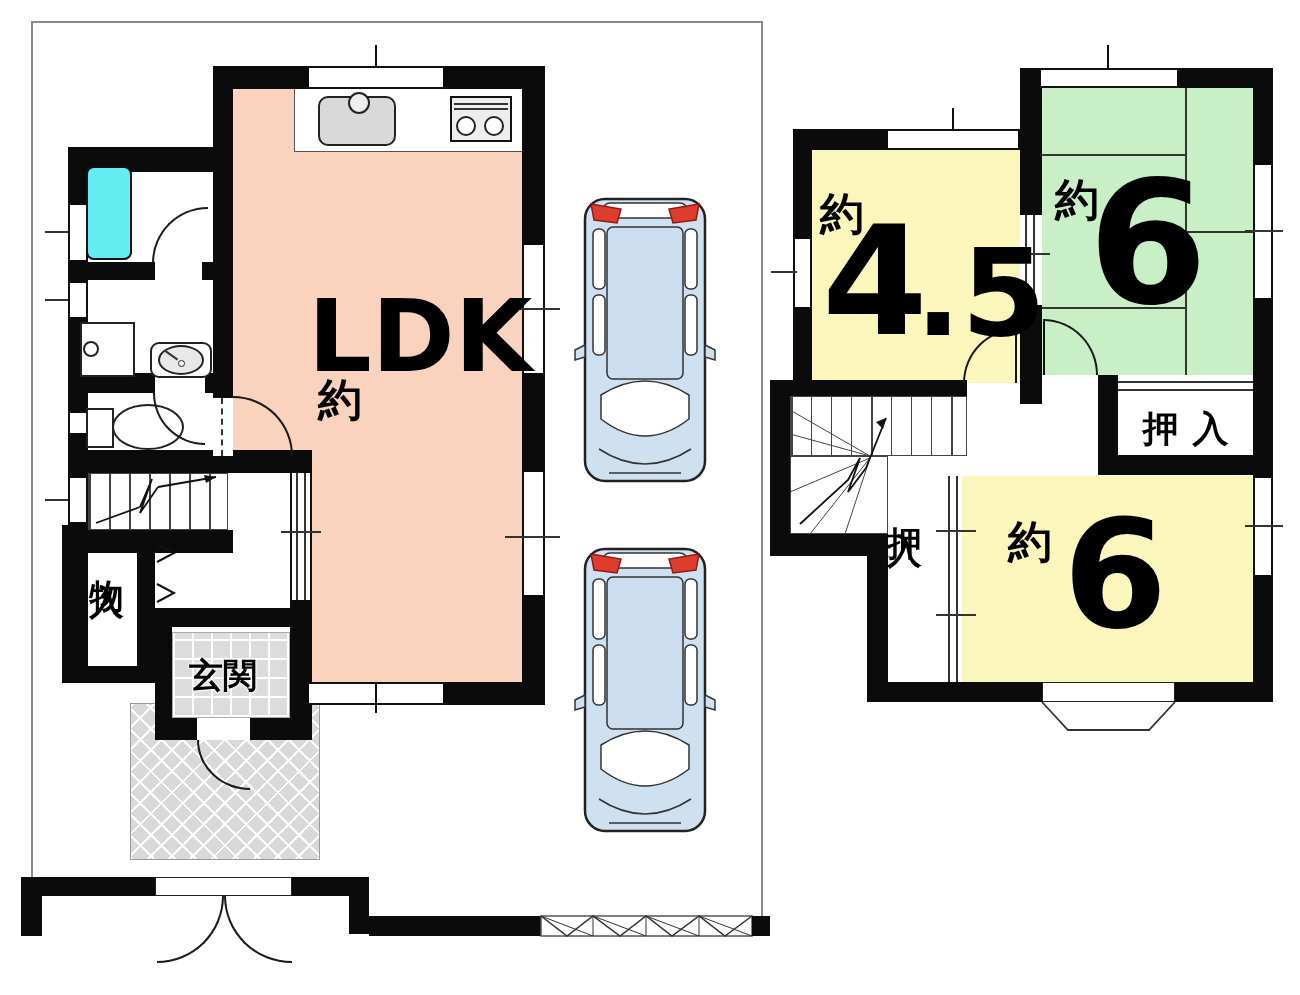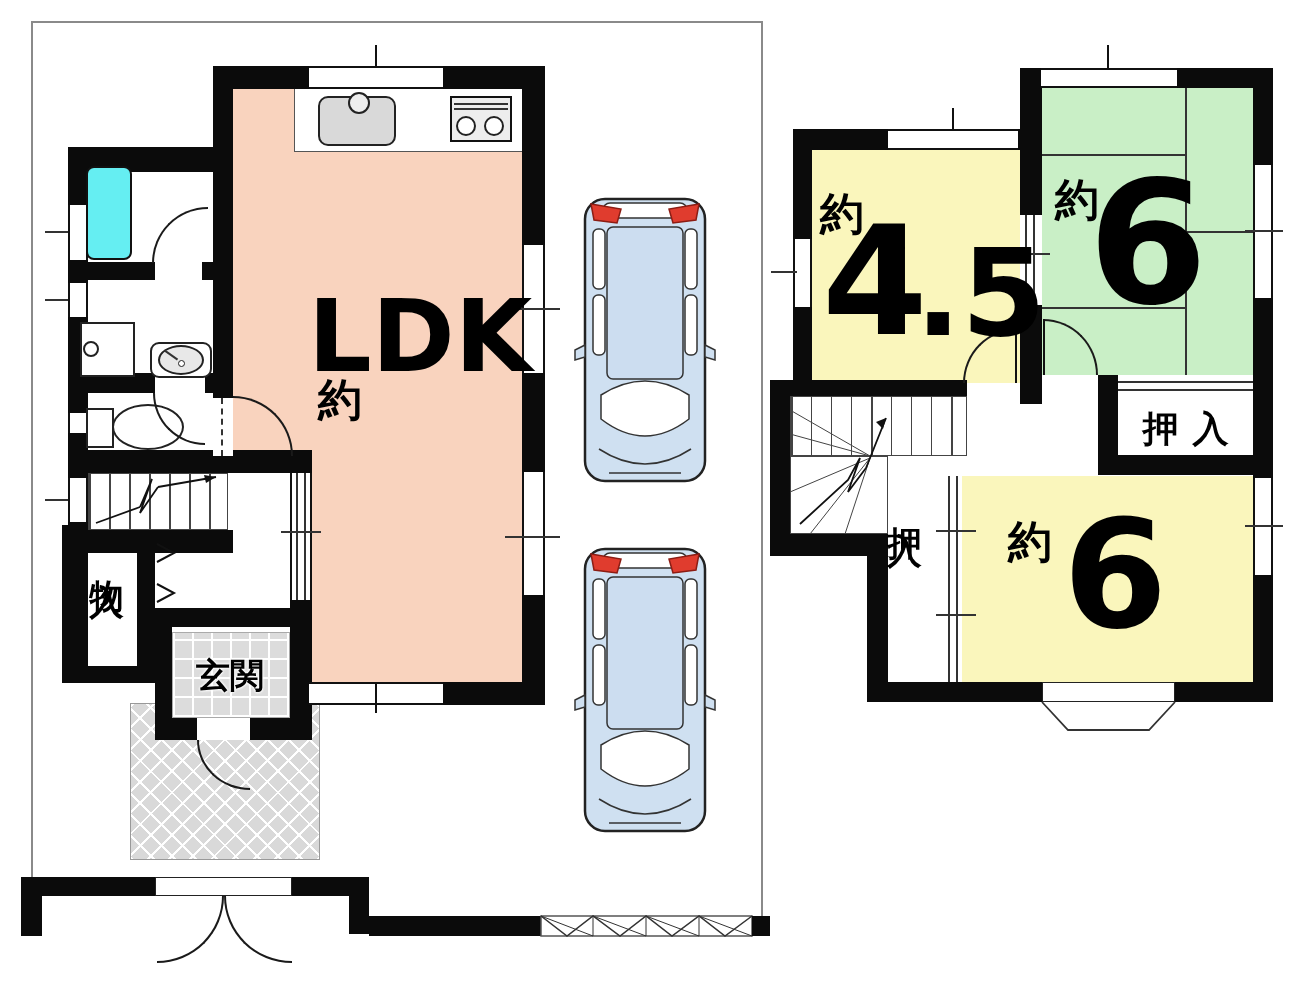--- a/index.html
+++ b/index.html
@@ -15,21 +15,21 @@
   .tk{background:#111;}
   .ln{background:var(--line);}
   .arc{background:transparent;border:0 solid #1a1a1a;}
   .arc.tl{border-top:2px solid #1a1a1a;border-left:2px solid #1a1a1a;border-top-left-radius:100%;}
   .arc.tr{border-top:2px solid #1a1a1a;border-right:2px solid #1a1a1a;border-top-right-radius:100%;}
   .arc.bl{border-bottom:2px solid #1a1a1a;border-left:2px solid #1a1a1a;border-bottom-left-radius:100%;}
   .arc.br{border-bottom:2px solid #1a1a1a;border-right:2px solid #1a1a1a;border-bottom-right-radius:100%;}
   .room{background:var(--ldk-pink);}
   .txt{color:#000;font-weight:900;line-height:1;white-space:nowrap;}
   .vert{writing-mode:vertical-rl;text-orientation:upright;}
-  .halo{text-shadow:0 0 3px #fff,0 0 3px #fff,0 0 3px #fff;margin-left:7px;}
+  .halo{text-shadow:0 0 3px #fff,0 0 3px #fff,0 0 3px #fff;}
   .tile{background:var(--tile-gray);
     background-image:repeating-linear-gradient(0deg,#fff 0 2px,transparent 2px 19px),
                      repeating-linear-gradient(90deg,#fff 0 2px,transparent 2px 19px);}
   .hatch{background:var(--porch-gray);border:1px solid #999;
     background-image:repeating-linear-gradient(45deg,#fff 0 2px,transparent 2px 15px),
                      repeating-linear-gradient(-45deg,#fff 0 2px,transparent 2px 15px);}
   .treads{background-image:repeating-linear-gradient(90deg,#444 0 1.5px,transparent 1.5px 20px);
     border:1px solid #444;background-color:#fff;}
   .slide2v{background:#fff;}
   svg{overflow:visible;}

